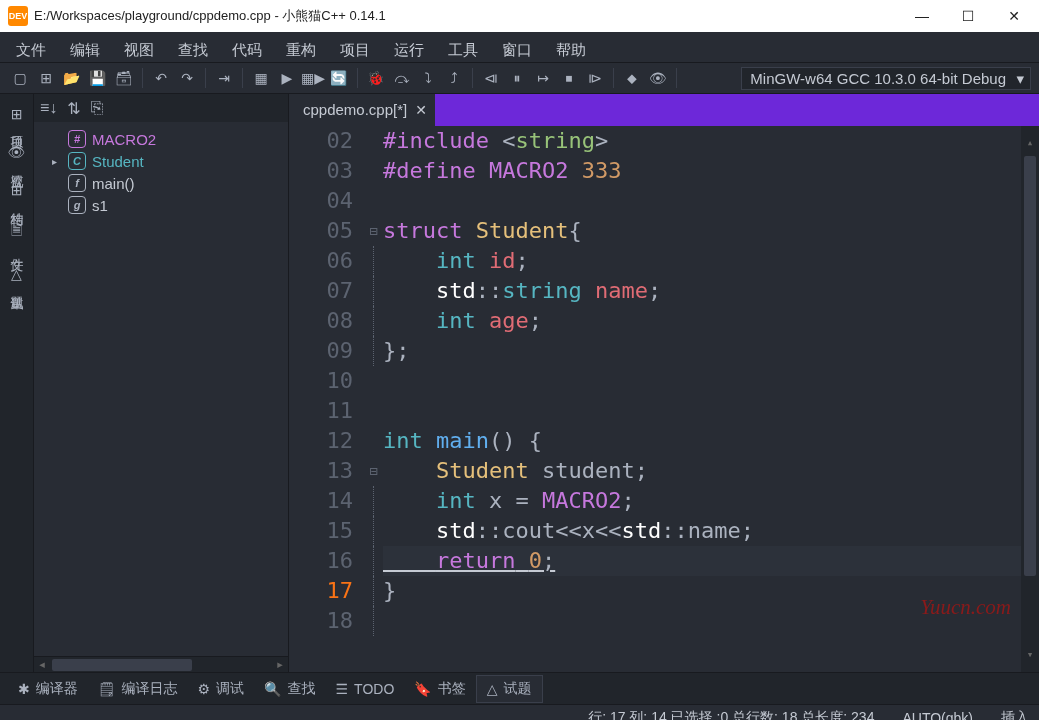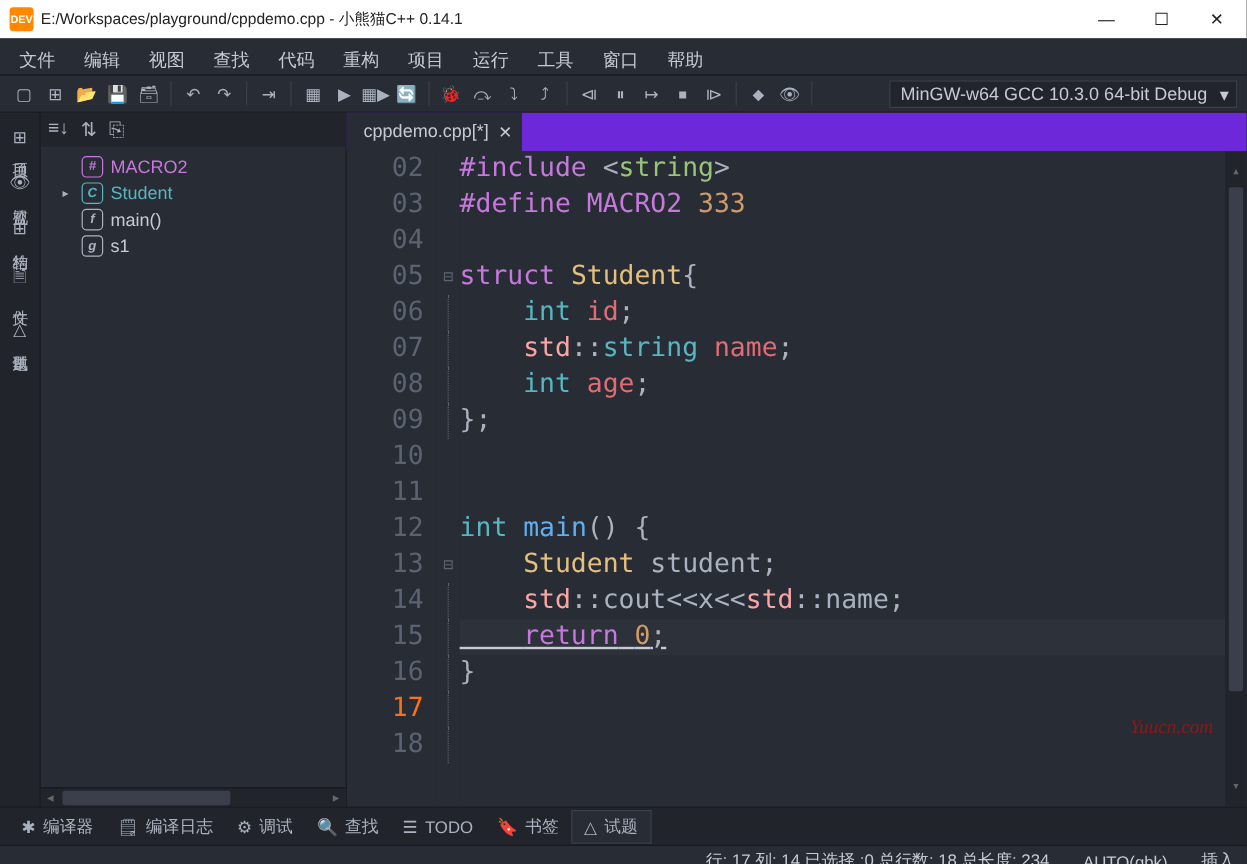--- a/index.html
+++ b/index.html
@@ -47,26 +47,26 @@
 .fold-col .fc.line::before { content:""; width:1px; height:30px; border-left:1px dotted #5c6370; }
 .code-col { flex: 1; background: #282c34; position: relative; }
 .code-line { height: 30px; white-space: pre; }
 .code-line.current { background: #2c313a; text-decoration: underline; }
 .vscroll { width: 18px; background: #21252b; position:relative; }
 .vscroll .thumb { position:absolute; top:30px; left:3px; width:12px; height:420px; background:#3a3f4b; border-radius:2px;}
 .vscroll .arrow-up, .vscroll .arrow-down { position:absolute; width:18px; text-align:center; font-size:11px; color:#666;}
 .vscroll .arrow-up { top:2px;} .vscroll .arrow-down { bottom:2px;}
 .tok-pp { color: #c678dd; } .tok-str { color: #98c379; } .tok-num { color: #d19a66; }
 .tok-kw { color: #c678dd; } .tok-type { color: #56b6c2; } .tok-id { color: #e5c07b; }
-.tok-fn { color: #61afef; } .tok-ns { color: #fca5a5; } .tok-op { color: #abb2bf; }
+.tok-fn { color: #61afef; } .tok-ns { color: #ffffff; } .tok-op { color: #abb2bf; }
 .tok-const { color: #c678dd; } .tok-plain { color: #abb2bf; } .tok-var { color: #e06c75; }
 .bottombar { height: 32px; background: #21252b; border-top: 1px solid #181a1f; display: flex; align-items: center; padding: 0 8px; color: #abb2bf; font-size: 14px; }
 .bottombar .btab { padding: 4px 10px; display: flex; align-items: center; gap: 6px; }
 .bottombar .btab.active { background: #282c34; border:1px solid #3a3f4b; }
-.watermark { position: absolute; right: 28px; bottom: 50px; color: #8a1a1a; font-size: 16px; font-style: italic; font-family: serif; }
+.watermark { position: absolute; right: 28px; bottom: 50px; color: #8a1a1a; font-size: 21px; font-style: italic; font-family: serif; }
 .statusbar { height: 26px; background: #282c34; border-top: 1px solid #181a1f; display: flex; align-items: center; justify-content: flex-end; padding: 0 10px; gap: 28px; color: #c5cad3; font-size: 14px; }
 </style>
 </head>
 <body>
 
 <div class="titlebar">
   <div class="icon">DEV</div>
   <div class="title">E:/Workspaces/playground/cppdemo.cpp  - 小熊猫C++ 0.14.1</div>
   <div class="winbtn">―</div>
   <div class="winbtn">☐</div>
@@ -215,20 +215,21 @@
           <div class="code-line"></div>
           <div class="code-line"><span class="tok-kw">struct</span> <span class="tok-id">Student</span><span class="tok-op">{</span></div>
           <div class="code-line">    <span class="tok-type">int</span> <span class="tok-var">id</span><span class="tok-op">;</span></div>
           <div class="code-line">    <span class="tok-ns">std</span><span class="tok-op">::</span><span class="tok-type">string</span> <span class="tok-var">name</span><span class="tok-op">;</span></div>
           <div class="code-line">    <span class="tok-type">int</span> <span class="tok-var">age</span><span class="tok-op">;</span></div>
           <div class="code-line"><span class="tok-op">};</span></div>
           <div class="code-line"></div>
           <div class="code-line"></div>
           <div class="code-line"><span class="tok-type">int</span> <span class="tok-fn">main</span><span class="tok-op">() {</span></div>
           <div class="code-line">    <span class="tok-id">Student</span> <span class="tok-plain">student</span><span class="tok-op">;</span></div>
+          <div class="code-line">    <span class="tok-type">int</span> <span class="tok-plain">x</span> <span class="tok-op">=</span> <span class="tok-const">MACRO2</span><span class="tok-op">;</span></div>
           <div class="code-line">    <span class="tok-ns">std</span><span class="tok-op">::</span><span class="tok-plain">cout</span><span class="tok-op">&lt;&lt;</span><span class="tok-plain">x</span><span class="tok-op">&lt;&lt;</span><span class="tok-ns">std</span><span class="tok-op">::</span><span class="tok-plain">name</span><span class="tok-op">;</span></div>
           <div class="code-line current">    <span class="tok-kw">return</span> <span class="tok-num">0</span><span class="tok-op">;</span></div>
           <div class="code-line"><span class="tok-op">}</span></div>
         </div>
       <div class="vscroll">
         <div class="arrow-up">▴</div>
         <div class="thumb"></div>
         <div class="arrow-down">▾</div>
       </div>
       <div class="watermark">Yuucn.com</div>

